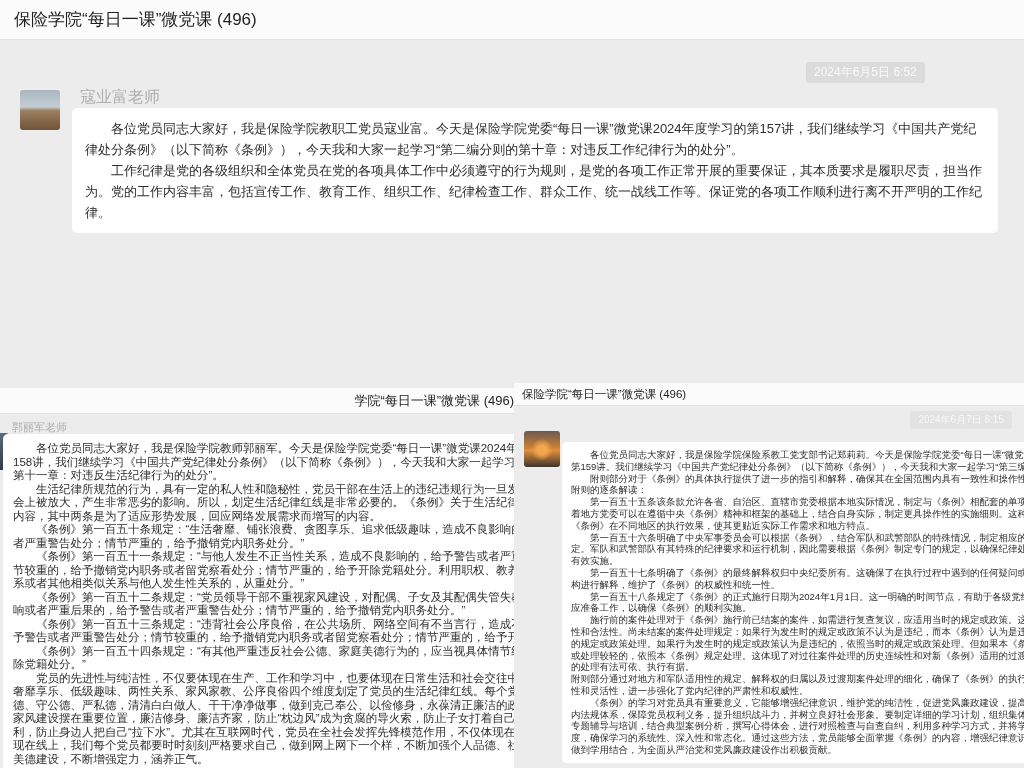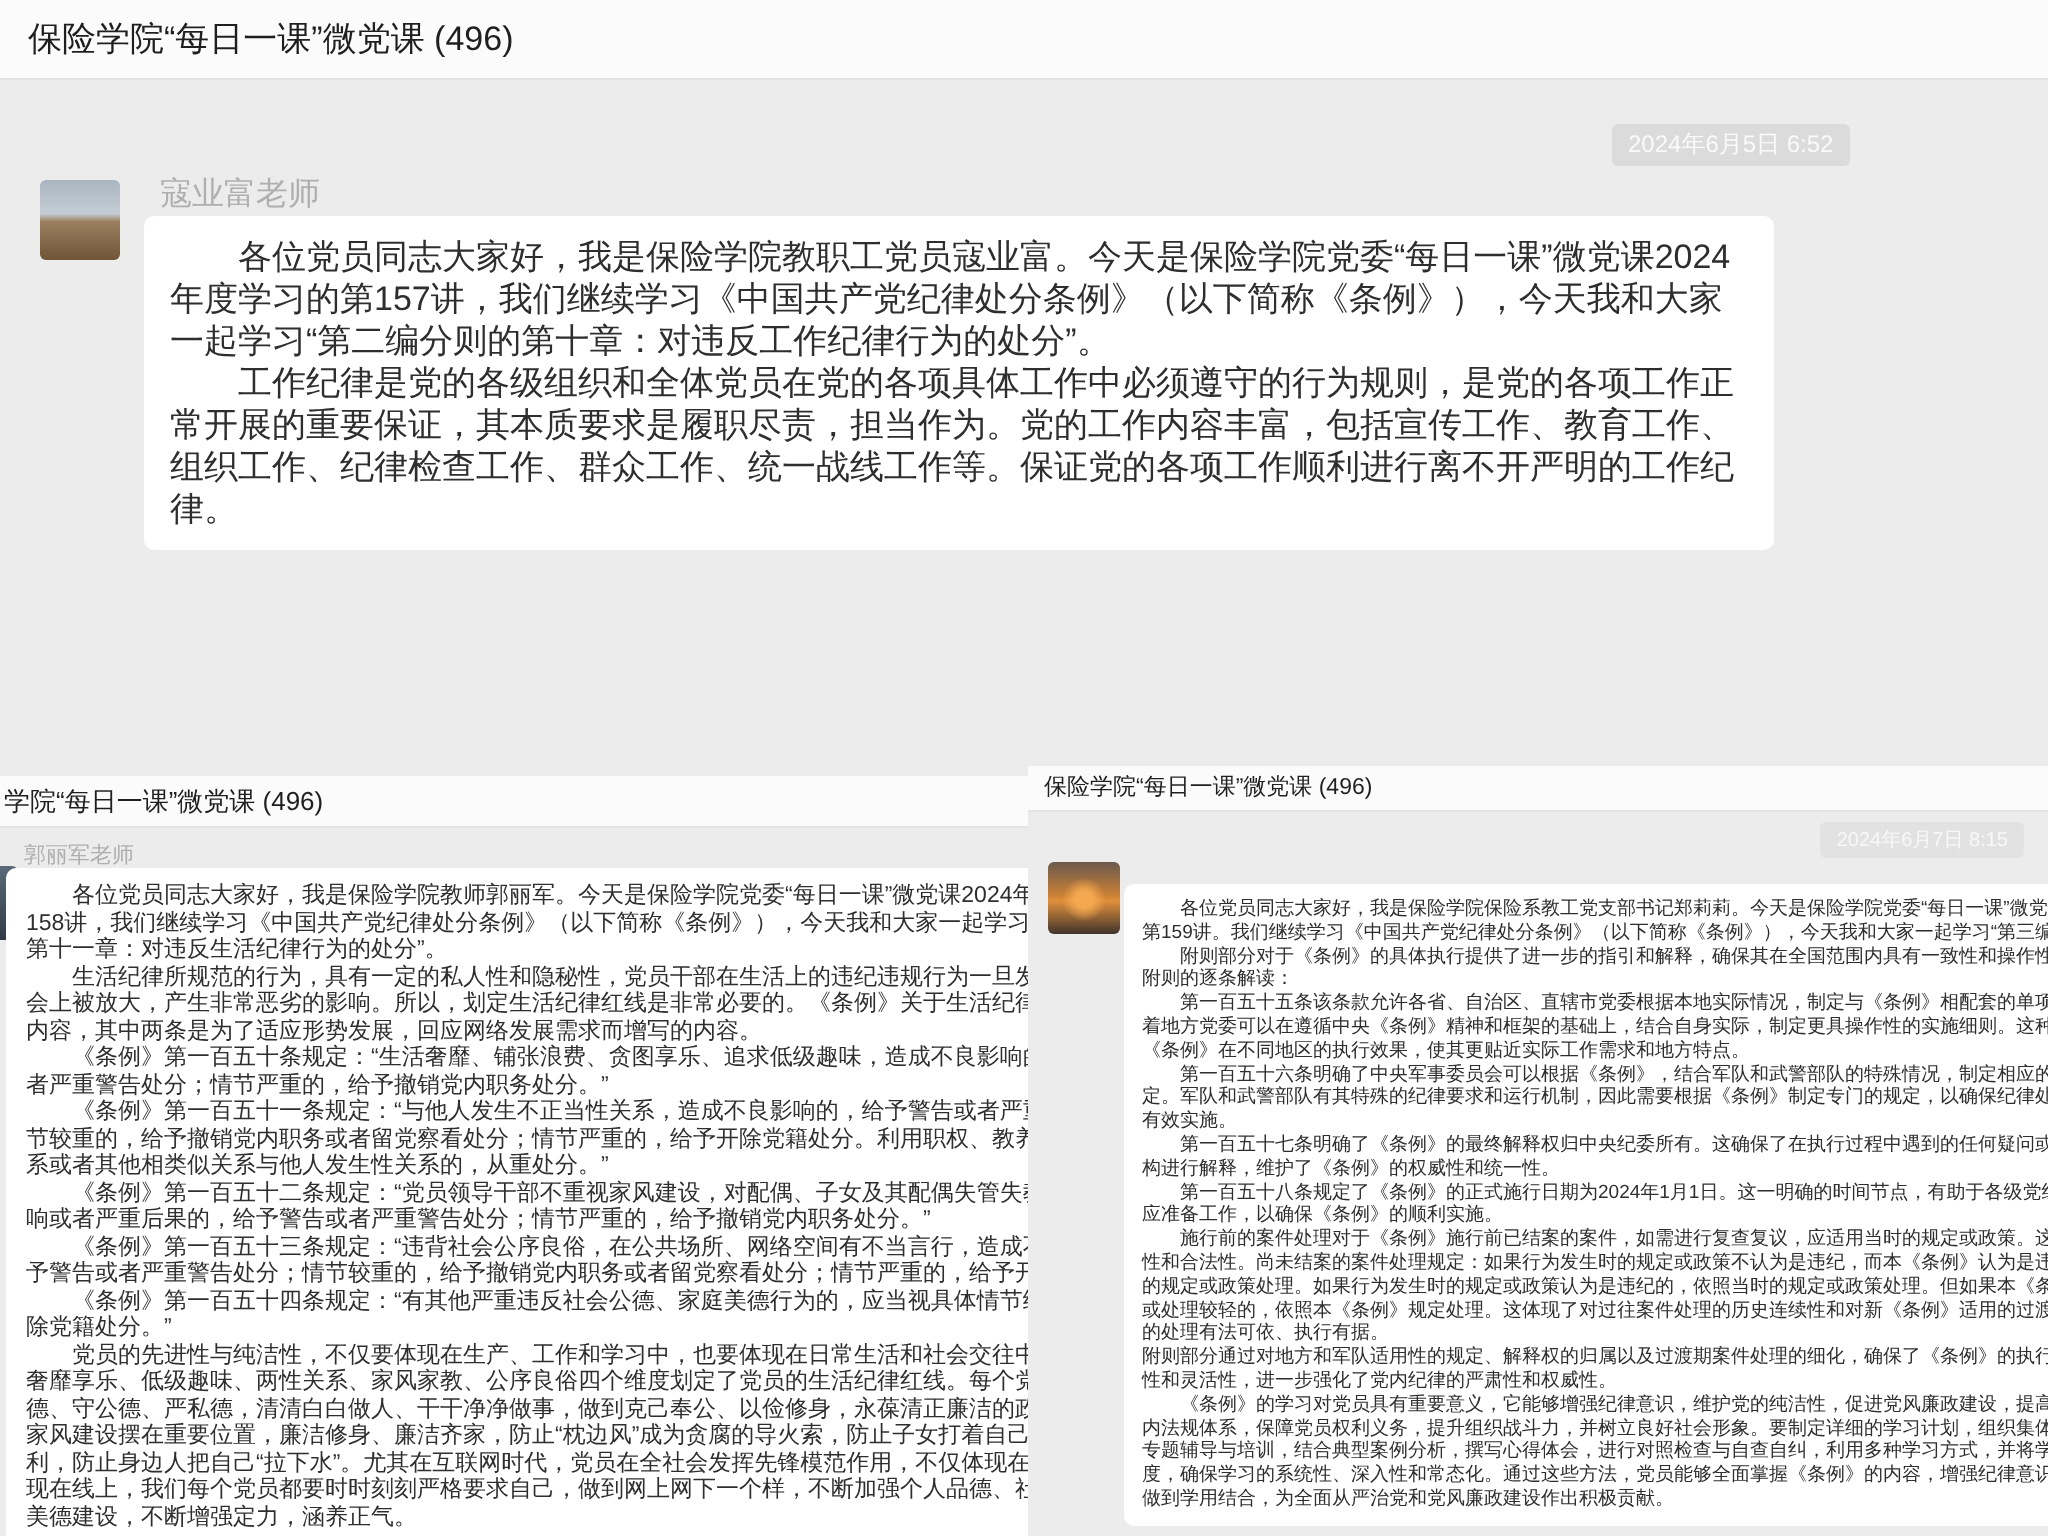--- a/index.html
+++ b/index.html
@@ -31,26 +31,26 @@
   .bubble p.ind{text-indent:2em;}
 
   
   #win-top{left:0;top:0;width:1024px;height:390px;}
   #win-top .titlebar{height:40px;}
   #win-top .title{font-size:17px;line-height:40px;padding-left:14px;display:block;}
   #win-top .chat-area{top:40px;}
   #win-top .badge{left:806px;top:22px;font-size:12px;}
   #win-top .sender{left:80px;top:47px;font-size:16px;}
   #win-top .avatar{left:20px;top:50px;width:40px;height:40px;}
-  #win-top .bubble{left:72px;top:68px;width:815px;padding:10px 13px;
-                   font-size:17px;line-height:21px;}
+  #win-top .bubble{left:72px;top:68px;width:926px;padding:10px 13px;
+                   font-size:13px;line-height:21px;}
   
   #win-bl{left:0;top:388px;width:514px;height:380px;}
   #win-bl .titlebar{height:26px;}
-  #win-bl .title{font-size:13px;line-height:26px;padding-left:2px;display:block;}
+  #win-bl .title{font-size:13px;line-height:26px;padding-left:2px;display:block;text-align:right;}
   #win-bl .chat-area{top:26px;}
   #win-bl .sender{left:12px;top:6px;font-size:11px;}
   #win-bl .avatar{left:-28px;top:19px;width:37px;height:37px;}
   #win-bl .bubble{left:3px;top:20px;width:600px;padding:8px 10px;
                   font-size:11.5px;line-height:13.5px;}
   
   #win-br{left:514px;top:383px;width:510px;height:385px;}
   #win-br .titlebar{height:23px;}
   #win-br .title{font-size:11.5px;line-height:23px;padding-left:8px;display:block;}
   #win-br .chat-area{top:23px;}

